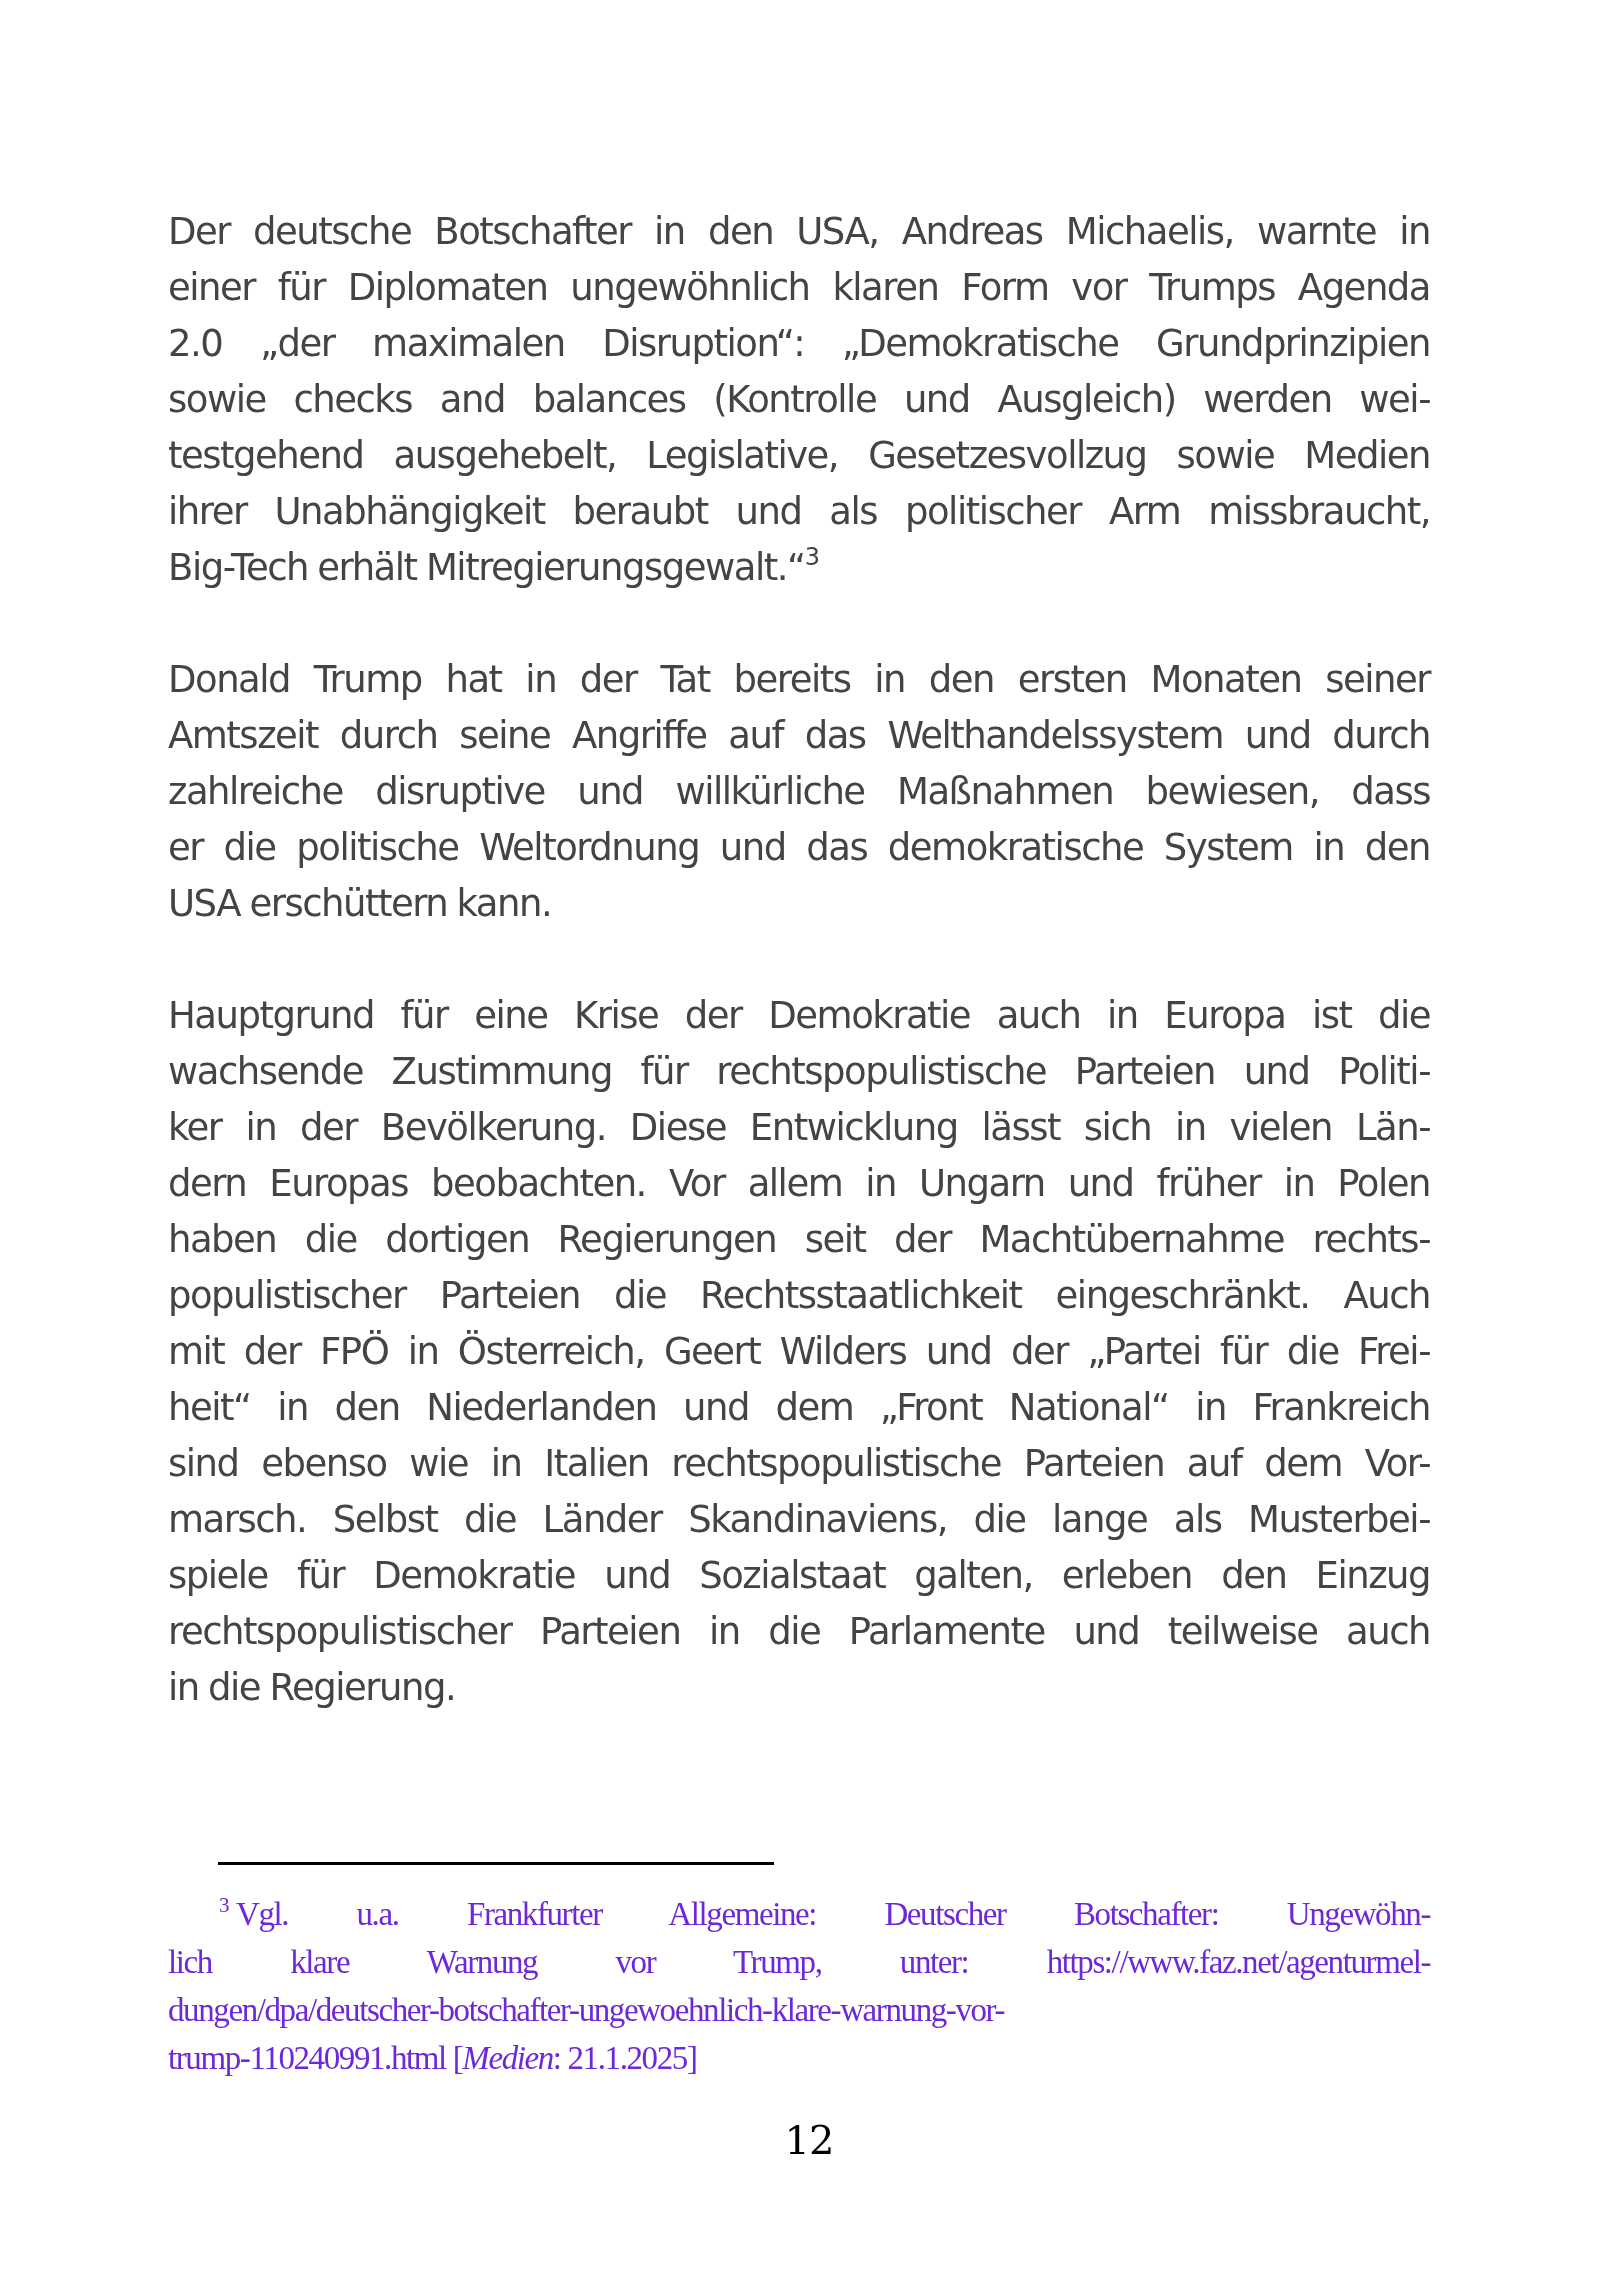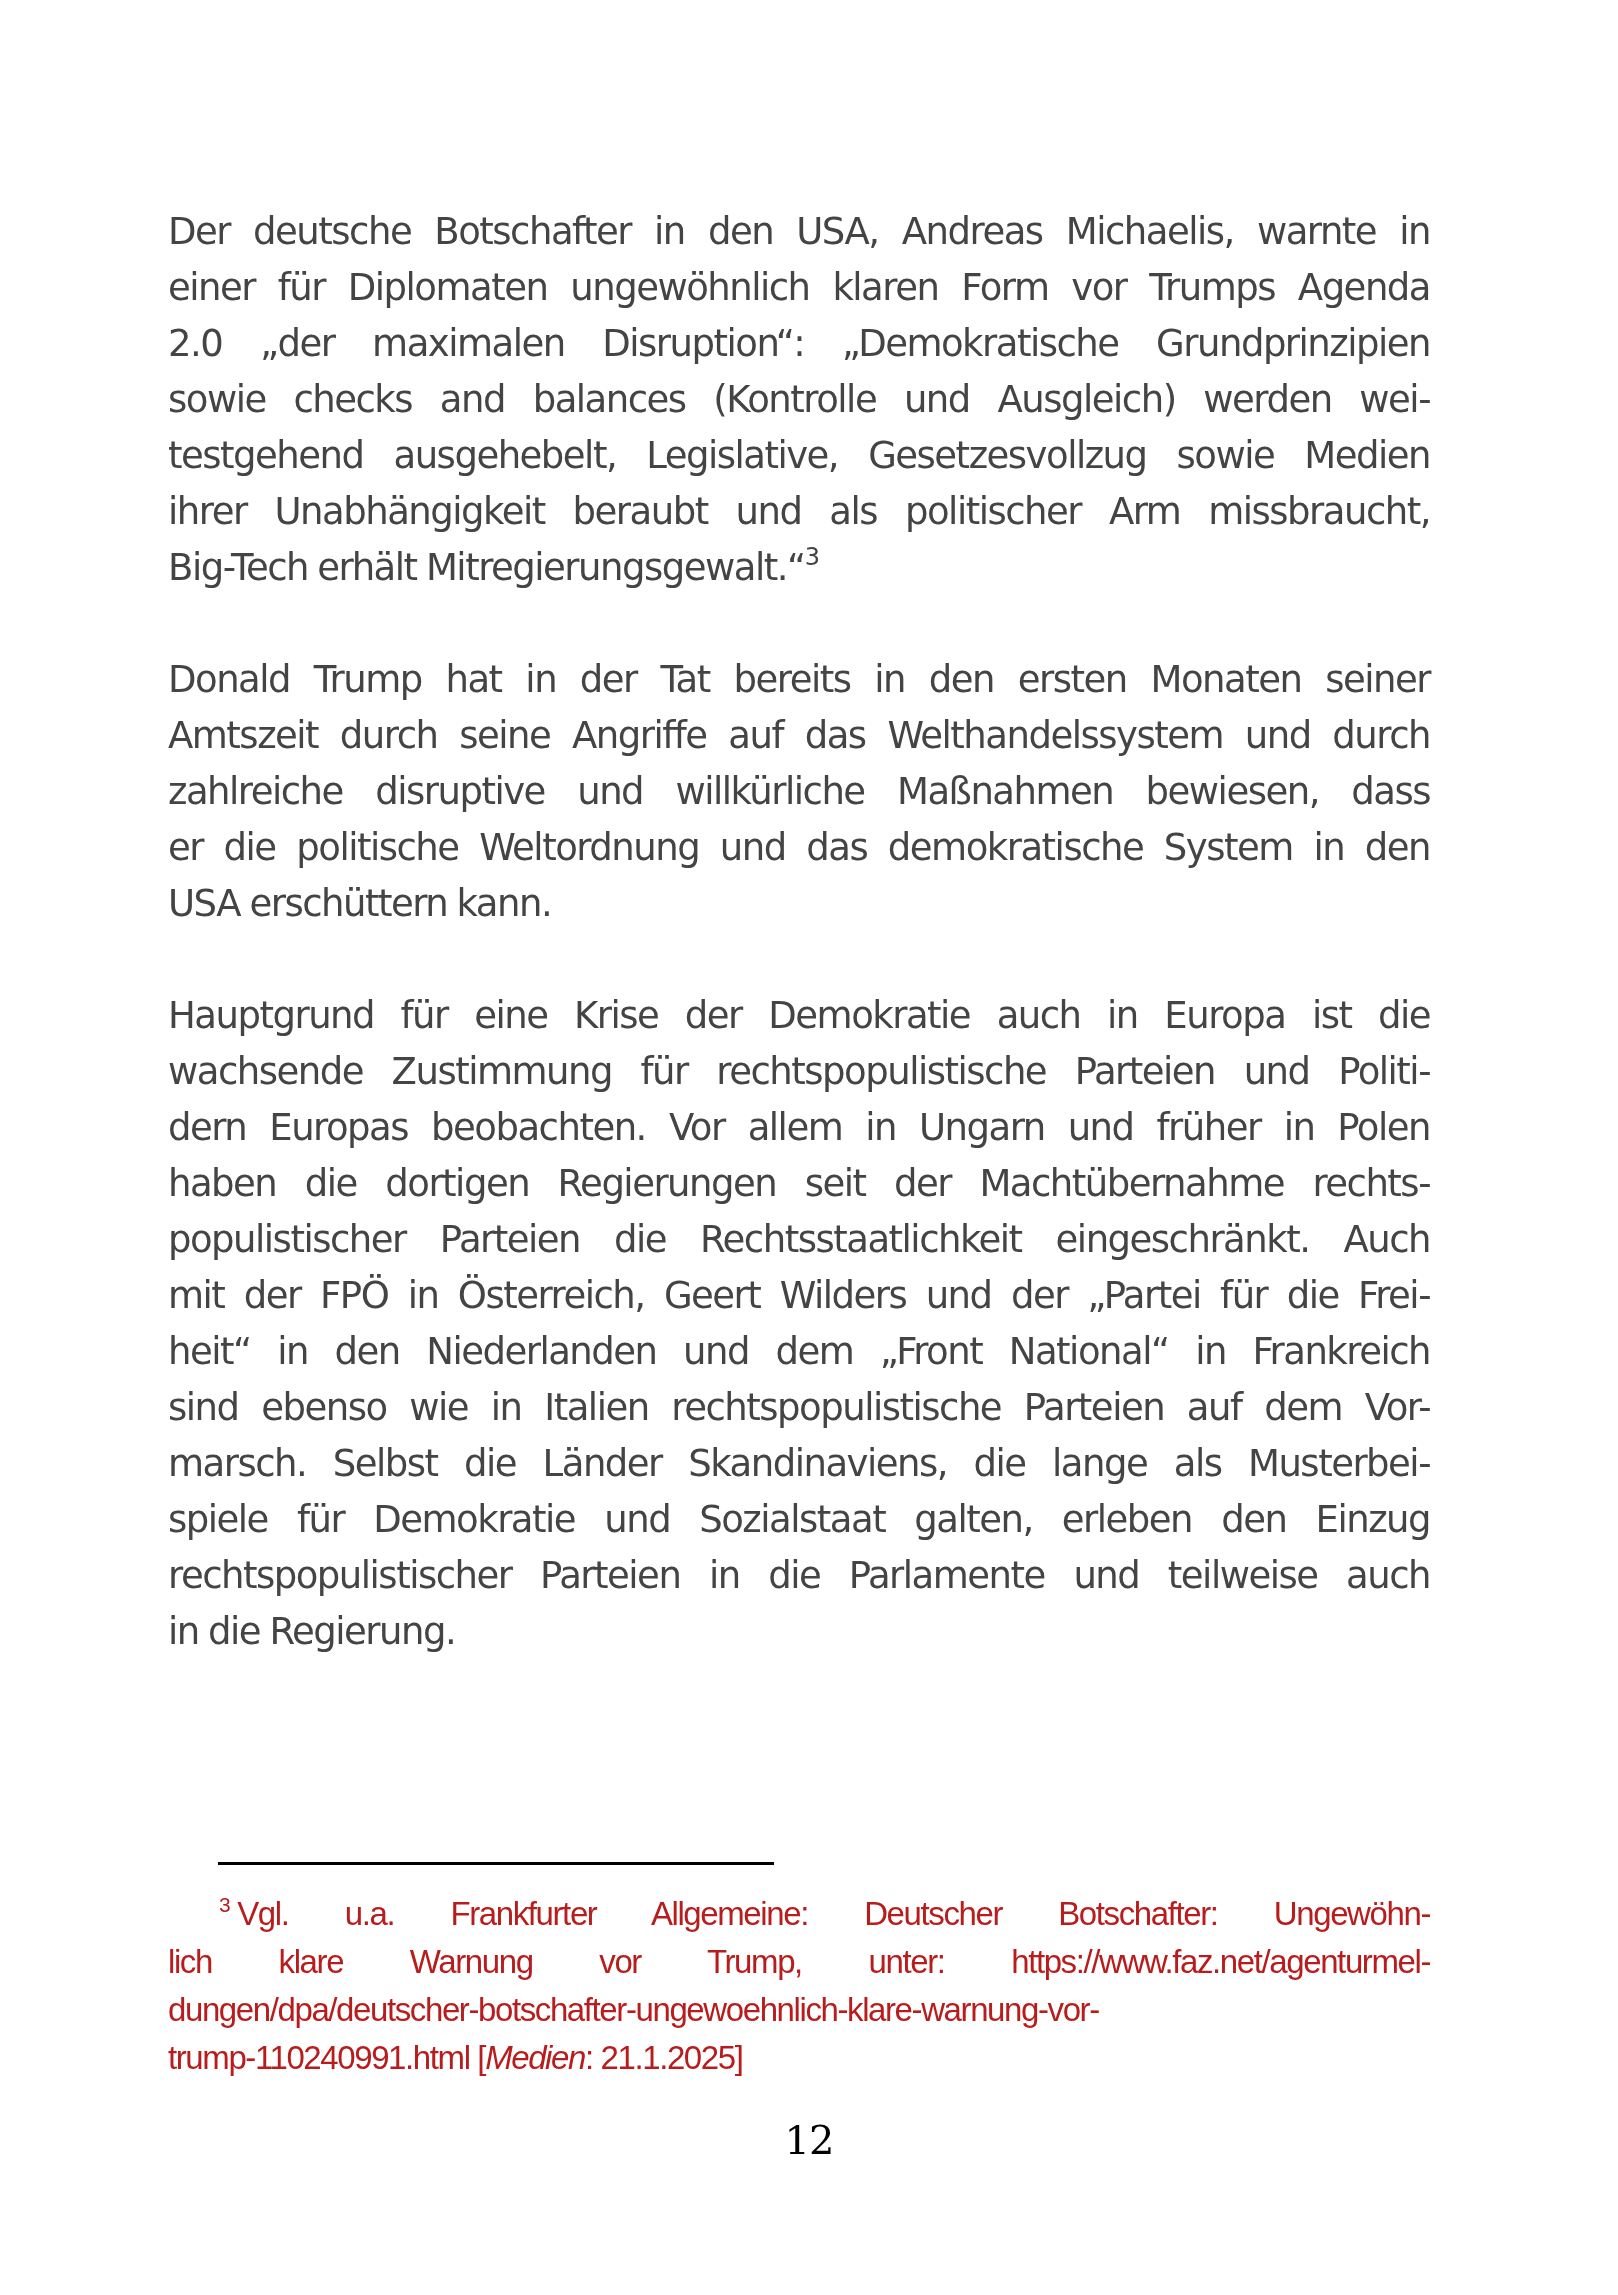--- a/index.html
+++ b/index.html
@@ -42,23 +42,23 @@
     width: 556px;
     height: 2.8px;
     background: #000000;
   }
 
   .footnotes {
     position: absolute;
     left: 168px;
     width: 1262px;
     top: 1890px;
-    font-family: Liberation Sans, sans-serif;
+    font-family: Liberation Serif, serif;
     font-size: 33px;
-    color: #b91c1c;
+    color: #6d28d9;
     letter-spacing: -1.4px;
   }
   .fn-line {
     display: block;
     height: 48px;
     line-height: 48px;
     white-space: nowrap;
     text-align: justify;
     text-align-last: justify;
   }
@@ -107,20 +107,21 @@
       <span class="line">Donald Trump hat in der Tat bereits in den ersten Monaten seiner</span>
       <span class="line">Amtszeit durch seine Angriffe auf das Welthandelssystem und durch</span>
       <span class="line">zahlreiche disruptive und willkürliche Maßnahmen bewiesen, dass</span>
       <span class="line">er die politische Weltordnung und das demokratische System in den</span>
       <span class="line last">USA erschüttern kann.</span>
     </div>
 
     <div class="para">
       <span class="line">Hauptgrund für eine Krise der Demokratie auch in Europa ist die</span>
       <span class="line">wachsende Zustimmung für rechtspopulistische Parteien und Politi-</span>
+      <span class="line">ker in der Bevölkerung. Diese Entwicklung lässt sich in vielen Län-</span>
       <span class="line">dern Europas beobachten. Vor allem in Ungarn und früher in Polen</span>
       <span class="line">haben die dortigen Regierungen seit der Machtübernahme rechts-</span>
       <span class="line">populistischer Parteien die Rechtsstaatlichkeit eingeschränkt. Auch</span>
       <span class="line">mit der FPÖ in Österreich, Geert Wilders und der „Partei für die Frei-</span>
       <span class="line">heit“ in den Niederlanden und dem „Front National“ in Frankreich</span>
       <span class="line">sind ebenso wie in Italien rechtspopulistische Parteien auf dem Vor-</span>
       <span class="line">marsch. Selbst die Länder Skandinaviens, die lange als Musterbei-</span>
       <span class="line">spiele für Demokratie und Sozialstaat galten, erleben den Einzug</span>
       <span class="line">rechtspopulistischer Parteien in die Parlamente und teilweise auch</span>
       <span class="line last">in die Regierung.</span>

